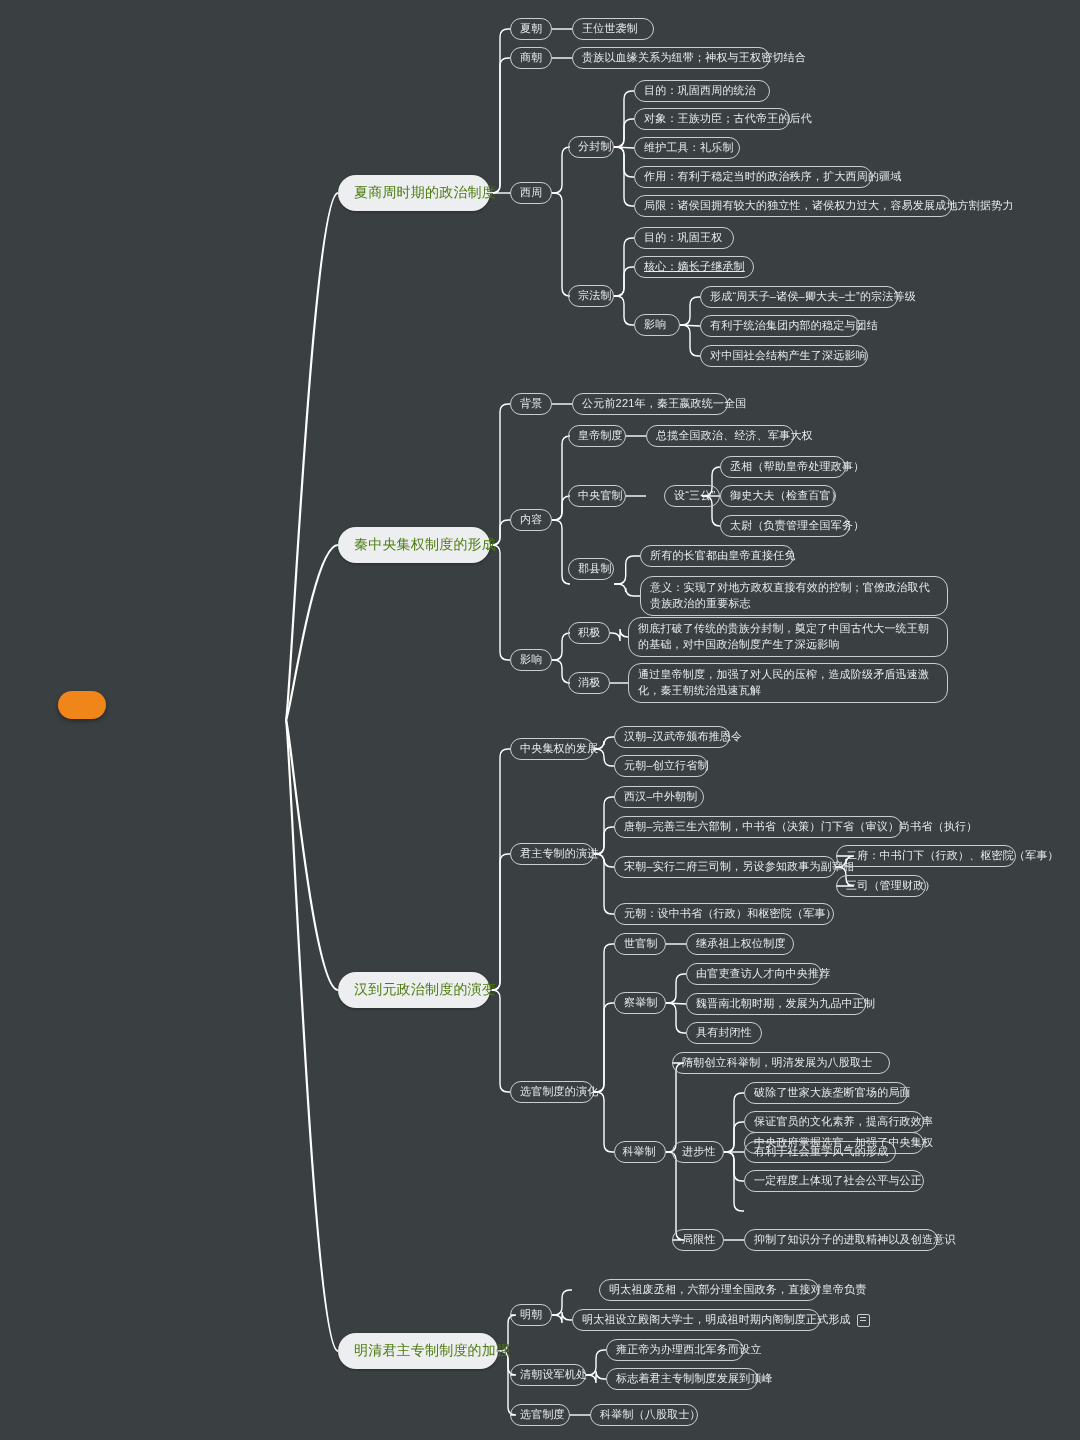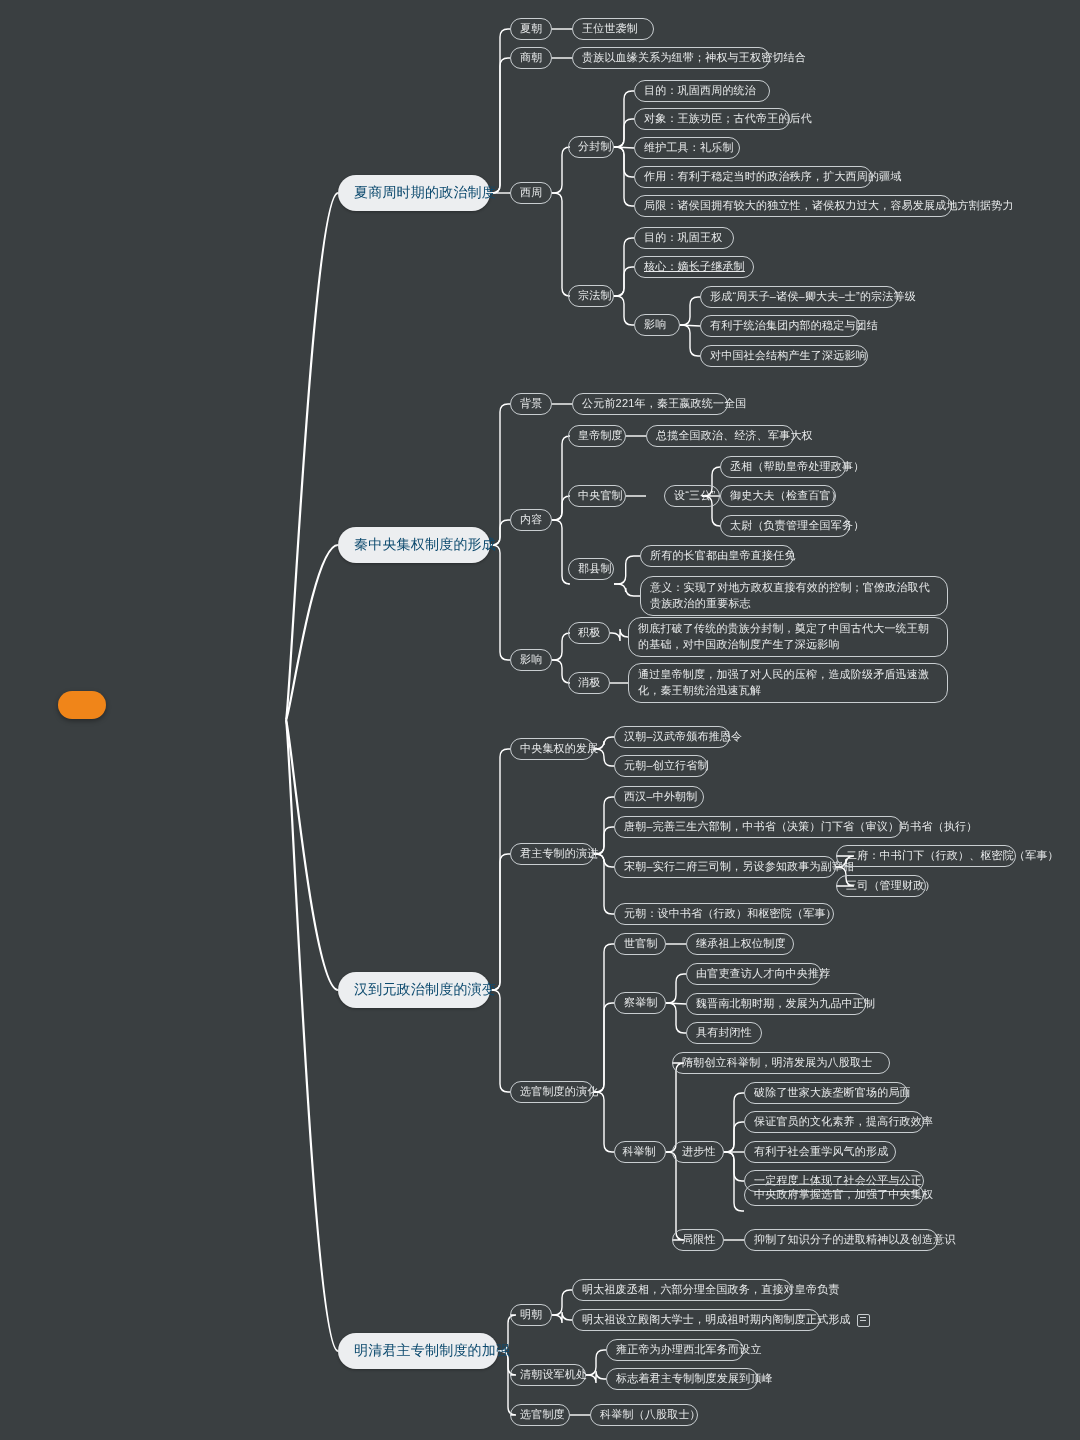--- a/index.html
+++ b/index.html
@@ -37,21 +37,21 @@
     font-size:27px;
     font-weight:bold;
     border-radius:18px;
     padding:14px 24px;
     letter-spacing:1px;
     box-shadow:0 2px 5px rgba(0,0,0,.35);
   }
   .node.main{
     background:#eceef0;
     border:none;
-    color:#0c4a6e;
+    color:#4d7c0f;
     font-size:14px;
     border-radius:999px;
     padding:9px 16px;
     box-shadow:0 1px 3px rgba(0,0,0,.3);
   }
   .noteicon{
     display:inline-block;
     width:11px;height:11px;
     border:1px solid #c9ced1;
     border-radius:2px;
@@ -329,36 +329,36 @@
       </div>
       <div class="node" style="left: 744px; top: 1111px; width: 180px; min-height: 22px;">
         <span>保证官员的文化素养，提高行政效率</span>
       </div>
       <div class="node" style="left: 744px; top: 1141px; width: 152px; min-height: 22px;">
         <span>有利于社会重学风气的形成</span>
       </div>
       <div class="node" style="left: 744px; top: 1170px; width: 180px; min-height: 22px;">
         <span>一定程度上体现了社会公平与公正</span>
       </div>
-      <div class="node" style="left: 744px; top: 1184px; width: 180px; min-height: 22px;">
+      <div class="node" style="left: 744px; top: 1132px; width: 180px; min-height: 22px;">
         <span>中央政府掌握选官，加强了中央集权</span>
       </div>
       <div class="node" style="left: 672px; top: 1229px; width: 52px; min-height: 22px;">
         <span>局限性</span>
       </div>
       <div class="node" style="left: 744px; top: 1229px; width: 194px; min-height: 22px;">
         <span>抑制了知识分子的进取精神以及创造意识</span>
       </div>
       <div class="node main" style="left: 338px; top: 1333px; width: 160px; min-height: 36px;">
         <span>明清君主专制制度的加强</span>
       </div>
       <div class="node" style="left: 510px; top: 1304px; width: 42px; min-height: 22px;">
         <span>明朝</span>
       </div>
-      <div class="node" style="left: 572px; top: 1279px; width: 220px; min-height: 22px;">
+      <div class="node" style="left: 599px; top: 1279px; width: 220px; min-height: 22px;">
         <span>明太祖废丞相，六部分理全国政务，直接对皇帝负责</span>
       </div>
       <div class="node" style="left: 572px; top: 1309px; width: 248px; min-height: 22px;">
         <span>明太祖设立殿阁大学士，明成祖时期内阁制度正式形成</span>
         <span class="noteicon"></span>
       </div>
       <div class="node" style="left: 510px; top: 1364px; width: 76px; min-height: 22px;">
         <span>清朝设军机处</span>
       </div>
       <div class="node" style="left: 606px; top: 1339px; width: 138px; min-height: 22px;">

